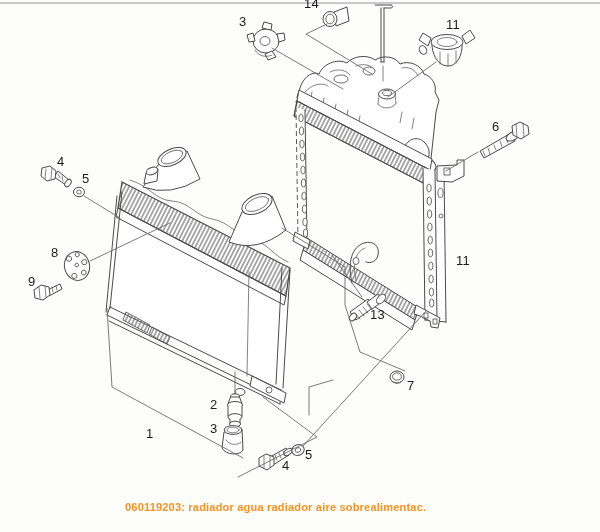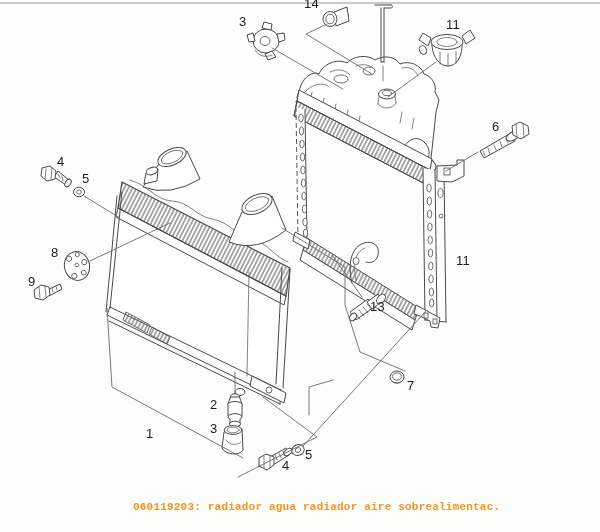--- a/index.html
+++ b/index.html
@@ -3,21 +3,21 @@
 <meta charset="utf-8">
 <style>
   html,body{margin:0;padding:0;}
   body{background:#ffffff;font-family:"Liberation Sans",sans-serif;}
   .screen{position:relative;width:600px;height:532px;background:#fdfdfc;overflow:hidden;}
   .top-rule{position:absolute;left:0;top:2px;width:600px;height:2px;background:#c9c9c9;}
   .diagram-svg{position:absolute;left:0;top:0;}
   .callout{position:absolute;font-size:13px;line-height:14px;color:#1c1c1c;
            font-family:"Liberation Sans",sans-serif;letter-spacing:.3px;}
   .caption{position:absolute;left:125px;top:501px;font-size:11px;font-weight:bold;
-           letter-spacing:.2px;font-family:Liberation Mono, monospace;margin-left:8px;}
+           letter-spacing:.2px;font-family:Liberation Sans, sans-serif;}
   
   .ln{fill:none;stroke:#4a4a4a;stroke-width:1;stroke-linecap:round;stroke-linejoin:round;}
   .lt{fill:none;stroke:#5a5a5a;stroke-width:.75;stroke-linecap:round;stroke-linejoin:round;}
   .wh{fill:#ffffff;stroke:#4a4a4a;stroke-width:1;stroke-linejoin:round;}
   .whn{fill:#ffffff;stroke:none;}
   .ld{fill:none;stroke:#6b6b6b;stroke-width:.9;stroke-linecap:round;stroke-linejoin:round;}
   .dsh{fill:none;stroke:#5a5a5a;stroke-width:1;stroke-dasharray:5 3;}
   .hole{fill:#ffffff;stroke:#4a4a4a;stroke-width:.8;}
 </style>
 </head>
@@ -275,21 +275,21 @@
 
   <div class="callout" style="left:304px;top:-3px;">14</div>
   <div class="callout" style="left:239px;top:15px;">3</div>
   <div class="callout" style="left:446px;top:18px;">11</div>
   <div class="callout" style="left:492px;top:120px;">6</div>
   <div class="callout" style="left:57px;top:155px;">4</div>
   <div class="callout" style="left:82px;top:172px;">5</div>
   <div class="callout" style="left:51px;top:246px;">8</div>
   <div class="callout" style="left:28px;top:275px;">9</div>
   <div class="callout" style="left:456px;top:254px;">11</div>
-  <div class="callout" style="left:370px;top:300px;">13</div>
+  <div class="callout" style="left:370px;top:308px;">13</div>
   <div class="callout" style="left:407px;top:379px;">7</div>
   <div class="callout" style="left:146px;top:427px;">1</div>
   <div class="callout" style="left:210px;top:398px;">2</div>
   <div class="callout" style="left:210px;top:422px;">3</div>
   <div class="callout" style="left:282px;top:459px;">4</div>
   <div class="callout" style="left:305px;top:448px;">5</div>
 
   <div class="caption" style="color: rgb(247, 147, 32);">060119203: radiador agua radiador aire sobrealimentac.</div>
 </div>
 

